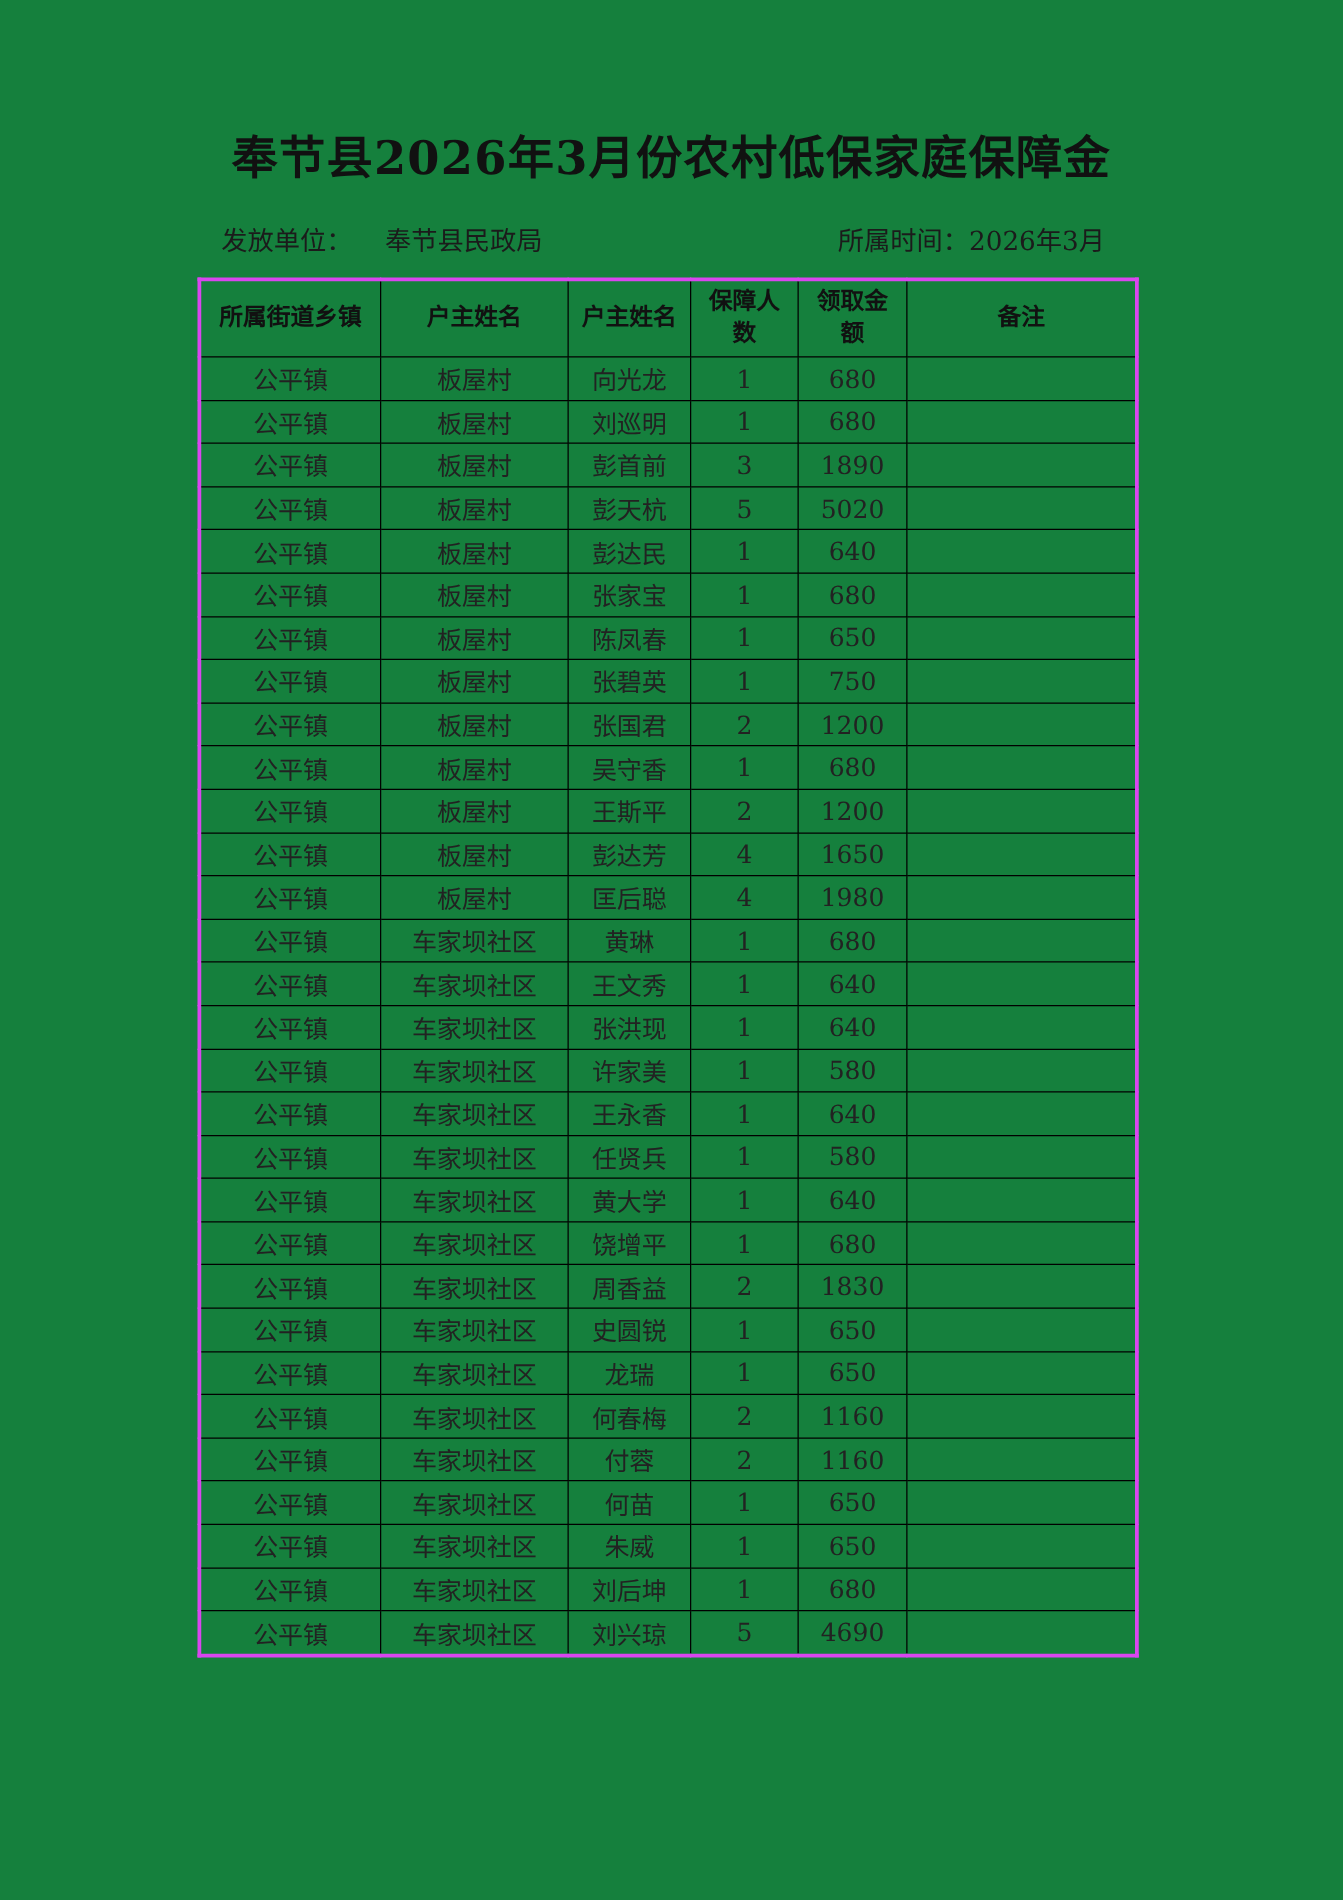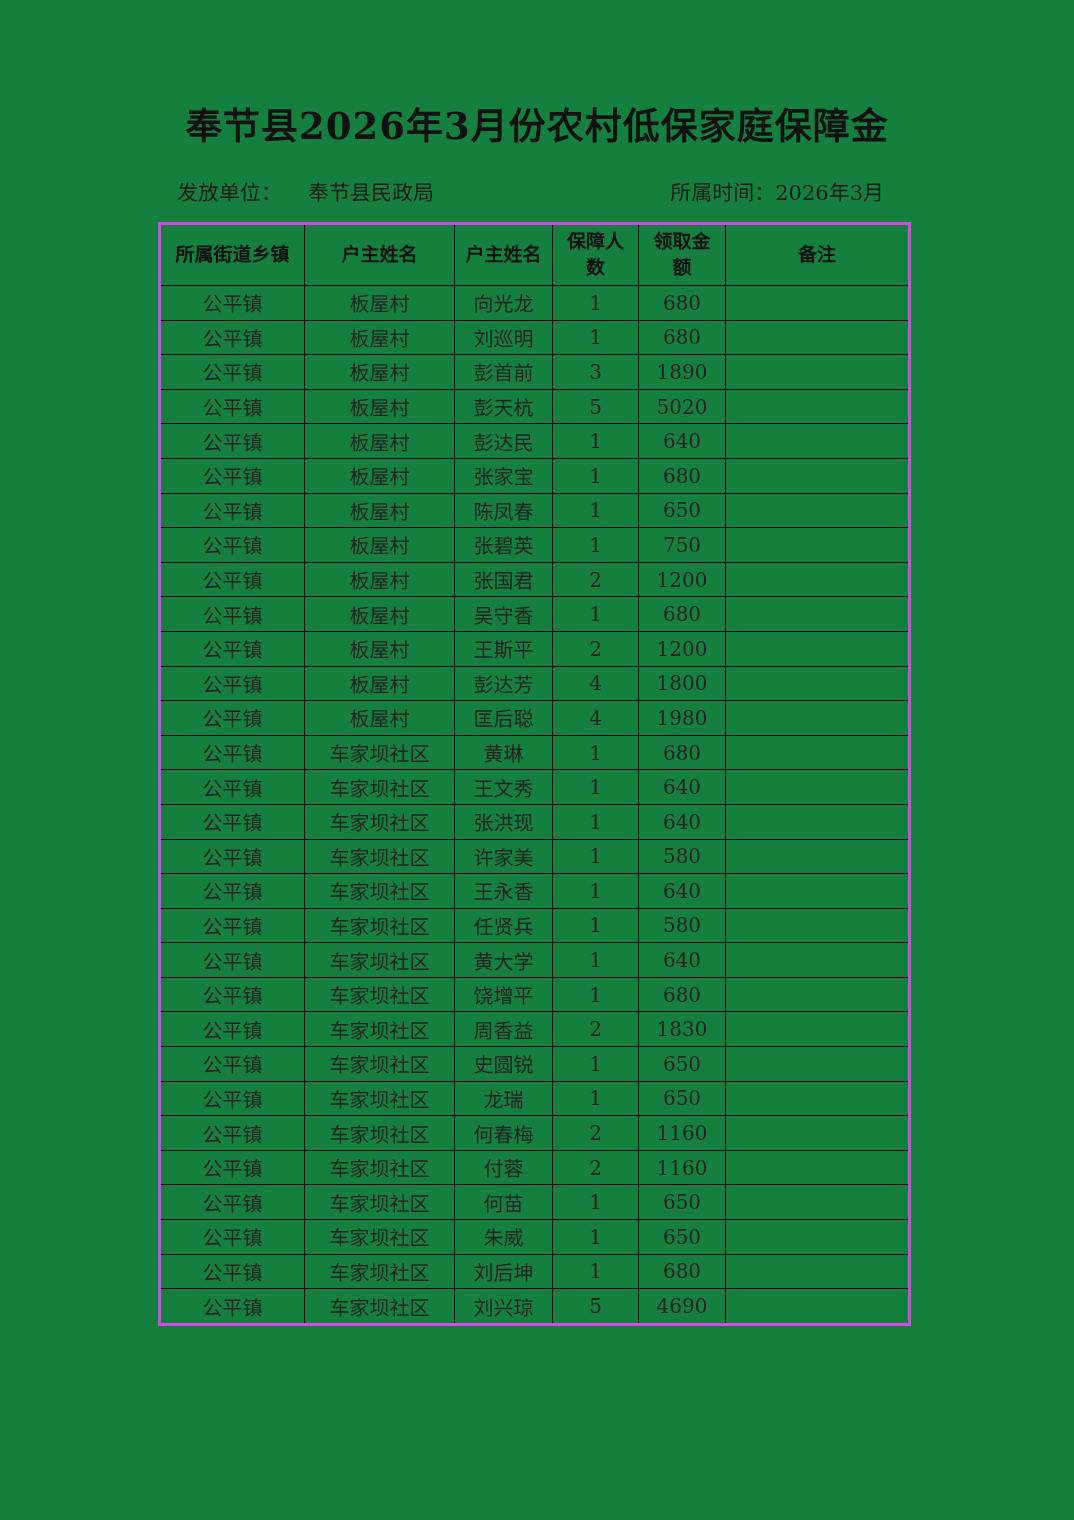--- a/index.html
+++ b/index.html
@@ -212,21 +212,21 @@
     <td>王斯平</td>
     <td>2</td>
     <td>1200</td>
     <td></td>
   </tr>
           <tr>
     <td>公平镇</td>
     <td>板屋村</td>
     <td>彭达芳</td>
     <td>4</td>
-    <td>1800</td>
+    <td>1650</td>
     <td></td>
   </tr>
           <tr>
     <td>公平镇</td>
     <td>板屋村</td>
     <td>匡后聪</td>
     <td>4</td>
     <td>1980</td>
     <td></td>
   </tr>

